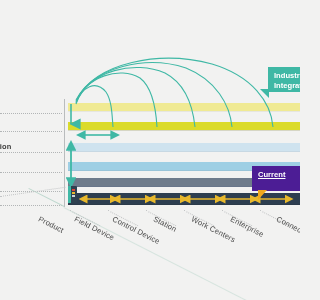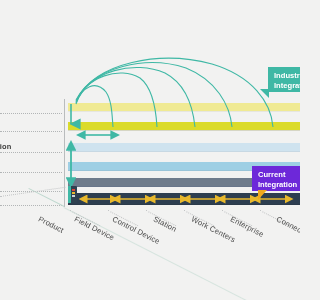--- a/index.html
+++ b/index.html
@@ -45,21 +45,21 @@
 
   
   .callout{
     position:absolute;
     color:#ffffff;font-weight:bold;font-size:7.6px;
     line-height:1.32;
     padding:4px 5px 4px 6px;
     box-sizing:border-box;
   }
   .callout.teal{background:#3fb8a5;}
-  .callout.orange{background:#6d28d9;}
+  .callout.orange{background:#4c1d95;text-decoration:underline;}
   .callout .tail{position:absolute;width:0;height:0;}
   .callout.teal .tail{
     left:-8px;bottom:-6px;
     border-top:9px solid #3fb8a5;
     border-left:9px solid transparent;
   }
   .callout.orange .tail{
     left:6px;bottom:-9px;
     border-top:10px solid #f0a81e;
     border-right:9px solid transparent;
@@ -164,21 +164,20 @@
 
   <div class="callout teal" style="left:268px;top:67px;width:48px;height:25px;">
     <div class="tail"></div>
     <div>Industry</div>
     <div>Integrati</div>
   </div>
 
   <div class="callout orange" style="left:252px;top:166px;width:52px;height:25px;">
     <div class="tail"></div>
     <div>Current</div>
-    <div>Integration</div>
   </div>
 
   <div class="axis-label" style="left:39px;top:214px;">Product</div>
   <div class="axis-label" style="left:75px;top:214px;">Field Device</div>
   <div class="axis-label" style="left:113px;top:214px;">Control Device</div>
   <div class="axis-label" style="left:154px;top:214px;">Station</div>
   <div class="axis-label" style="left:192px;top:214px;">Work Centers</div>
   <div class="axis-label" style="left:231px;top:214px;">Enterprise</div>
   <div class="axis-label" style="left:277px;top:214px;">Connected</div>
 

